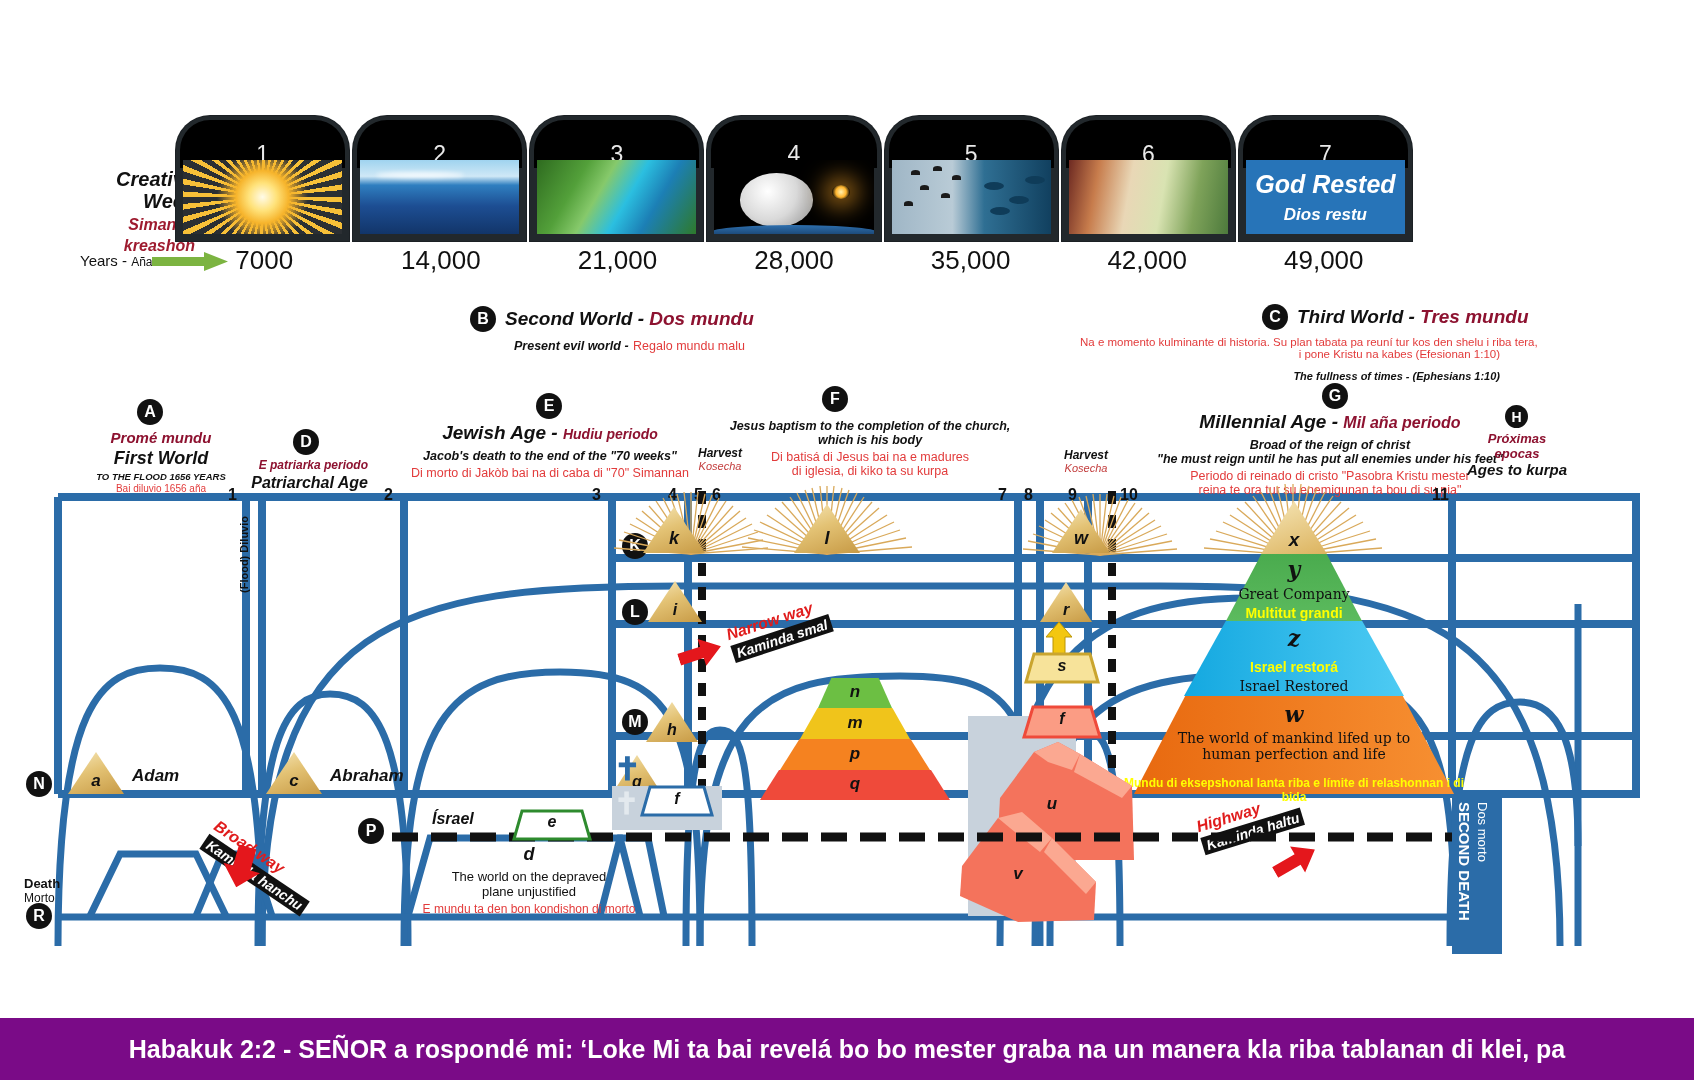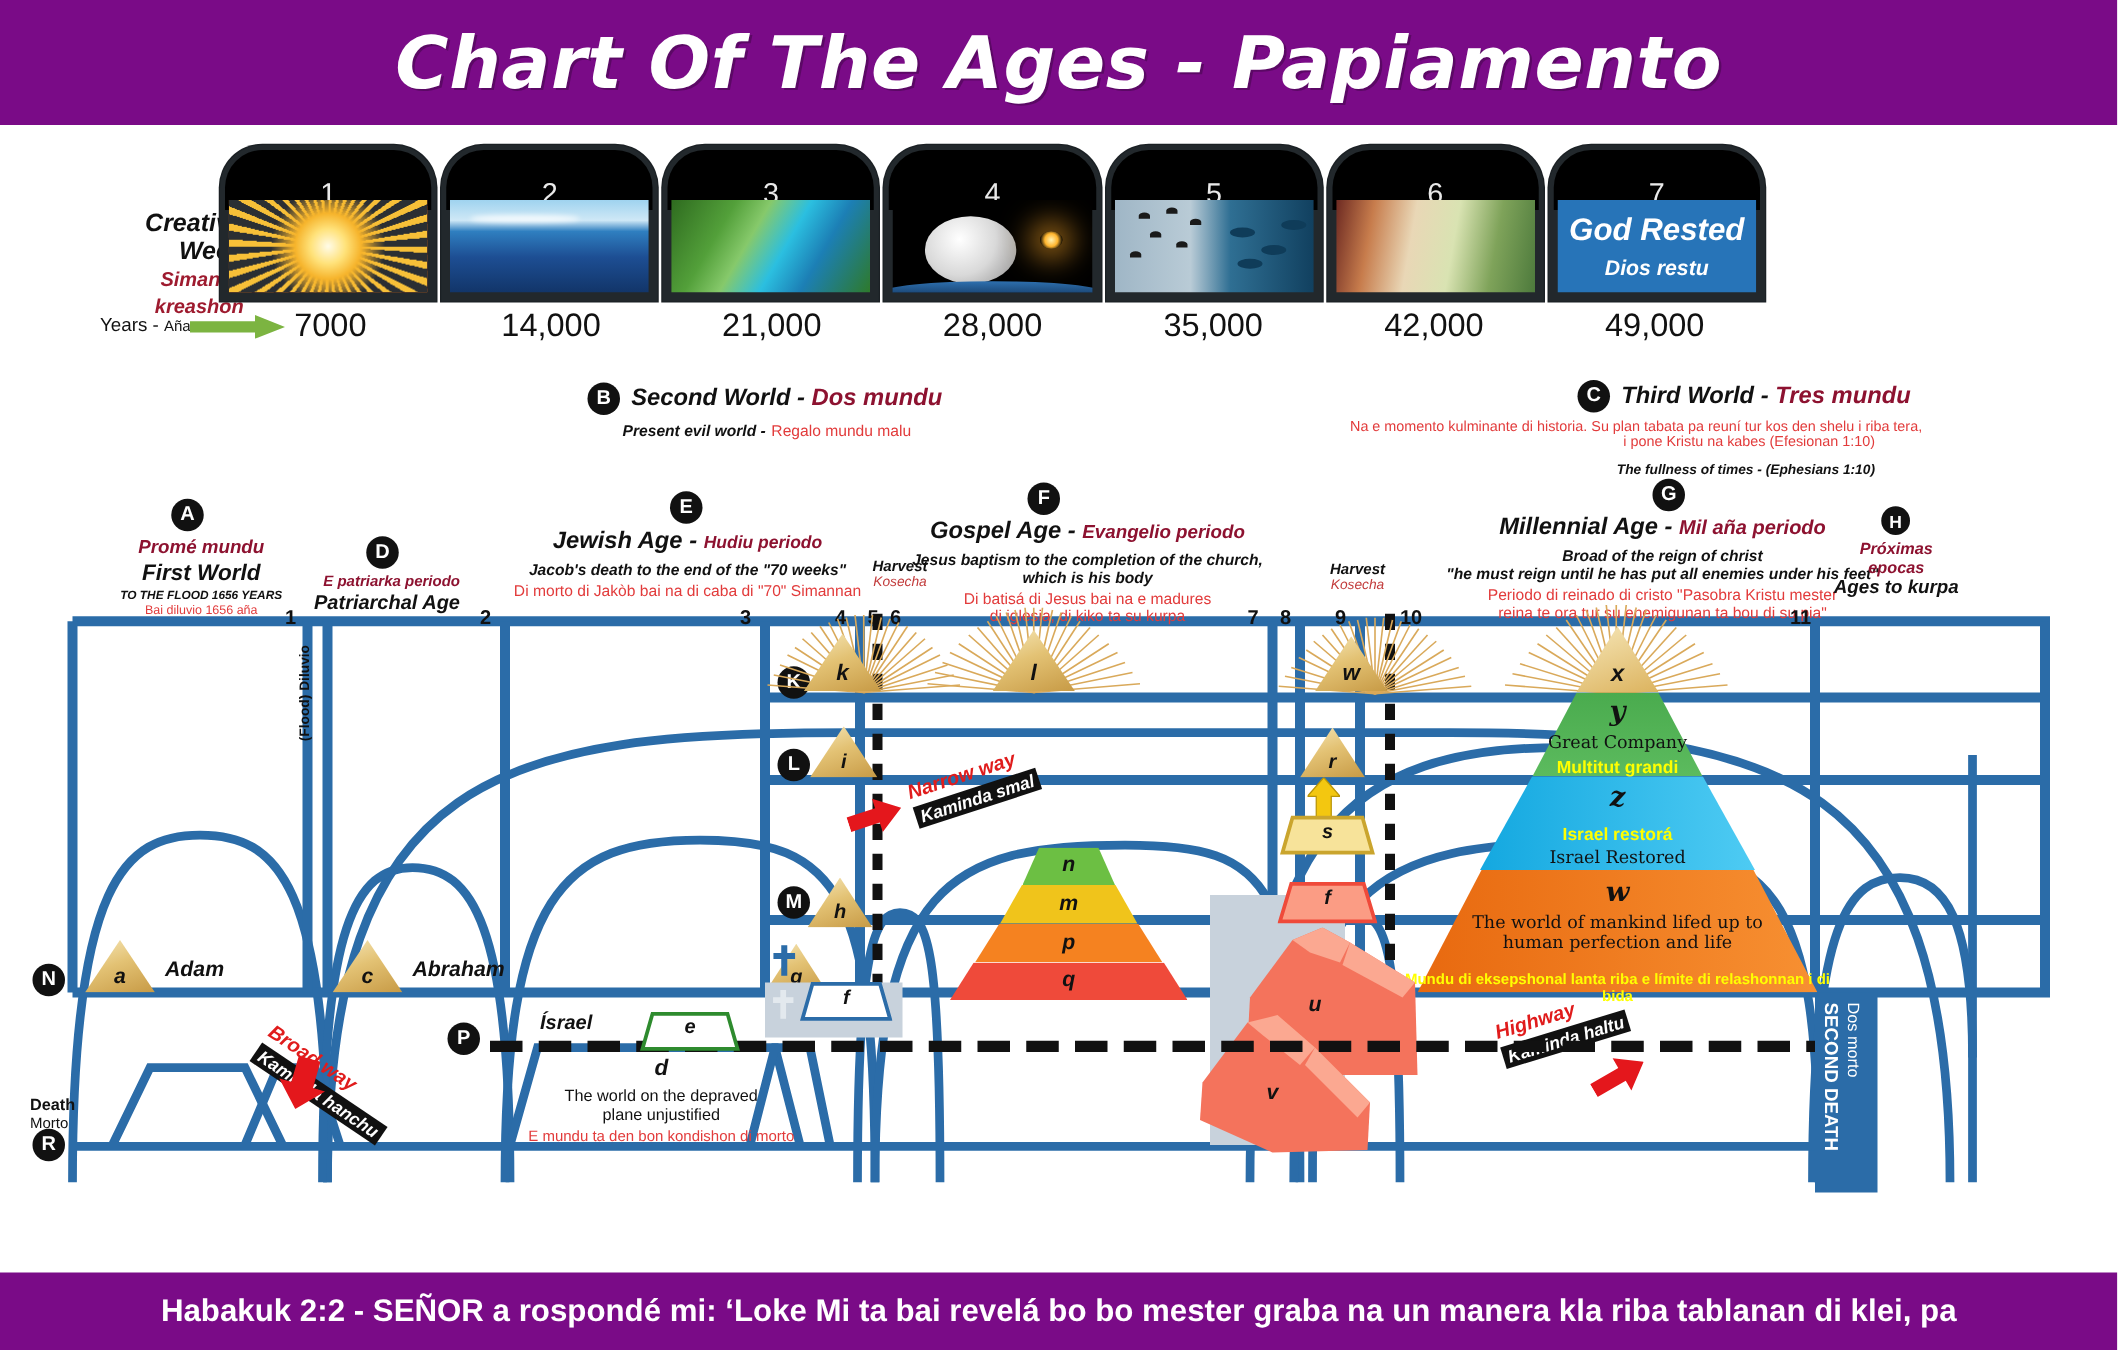--- a/index.html
+++ b/index.html
@@ -170,23 +170,20 @@
   .greycross{ position:absolute; color:#ffffff; font-weight:bold; }
 
   .deathlbl{ position:absolute; font-size:13px; color:#111; font-weight:bold;}
   .deathlbl .p{ font-weight:normal; font-size:12px; }
 </style>
 </head>
 <body>
 
 <div id="page">
 
-  <div class="title-bar">
-    <div class="title">Chart Of The Ages - Papiamento</div>
-  </div>
 
   <div class="cw-label">
     <div class="en">Creative</div>
     <div class="en">Week</div>
     <div class="pa">Siman di</div>
     <div class="pa">kreashon</div>
   </div>
 
   <div class="cw-strip">
 
@@ -361,21 +358,21 @@
       </g>
     </svg>
 
     <div class="lbl" style="left:470px; top:20px;">
       <div style="display:flex;align-items:center;gap:9px;">
         <span class="circ" style="position:relative;">B</span>
         <span class="age-title">
           <span>Second World</span><span> - </span><span class="red">Dos mundu</span>
         </span>
       </div>
-      <div style="margin-left:28px;margin-top:4px;">
+      <div style="margin-left:44px;margin-top:4px;">
         <span class="age-sub">Present evil world -</span>
         <span class="age-sub-red">Regalo mundu malu</span>
       </div>
     </div>
 
     <div class="lbl" style="left:1262px; top:18px;">
       <div style="display:flex;align-items:center;gap:9px;">
         <span class="circ" style="position:relative;">C</span>
         <span class="age-title">
           <span>Third World</span><span> - </span><span class="red">Tres mundu</span>
@@ -406,23 +403,20 @@
     <div class="lbl" style="left:390px; top:136px; width:320px; text-align:center;">
       <div class="age-title">
         <span>Jewish Age</span><span> - </span><span class="red" style="font-size:14px;">Hudiu periodo</span>
       </div>
       <div class="age-sub" style="margin-top:5px;">Jacob's death to the end of the "70 weeks"</div>
       <div class="age-sub-red" style="margin-top:3px;">Di morto di Jakòb bai na di caba di "70" Simannan</div>
     </div>
 
     <span class="circ" style="left:822px; top:100px;">F</span>
     <div class="lbl" style="left:700px; top:128px; width:340px; text-align:center;">
-      <div class="age-title">
-        <span>Gospel Age</span><span> - </span><span class="red" style="font-size:15px;">Evangelio periodo</span>
-      </div>
       <div class="age-sub" style="margin-top:5px;">Jesus baptism to the completion of the church,</div>
       <div class="age-sub">which is his body</div>
       <div class="age-sub-red" style="margin-top:3px;">Di batisá di Jesus bai na e madures</div>
       <div class="age-sub-red">di iglesia, di kiko ta su kurpa</div>
     </div>
 
     <span class="circ" style="left:1322px; top:97px;">G</span>
     <div class="lbl" style="left:1085px; top:125px; width:490px; text-align:center;">
       <div class="age-title">
         <span>Millennial Age</span><span> - </span><span class="red" style="font-size:16px;">Mil aña periodo</span>

